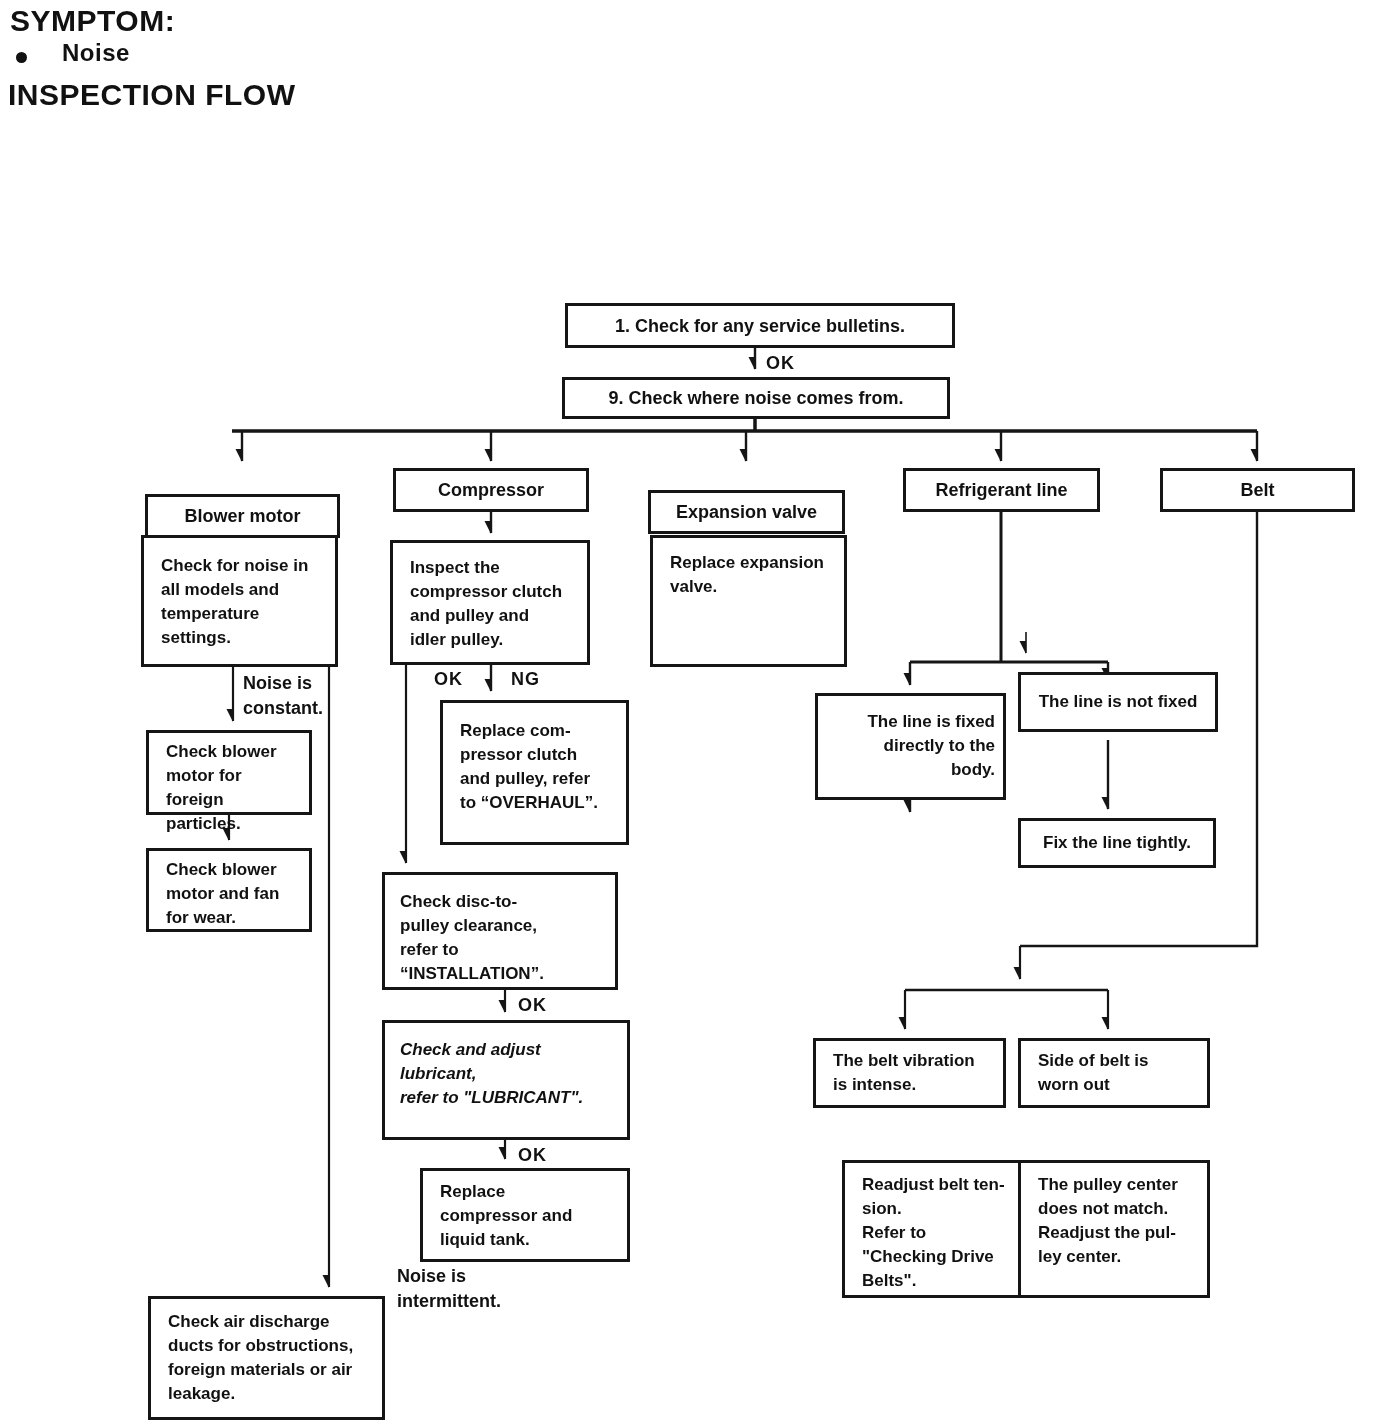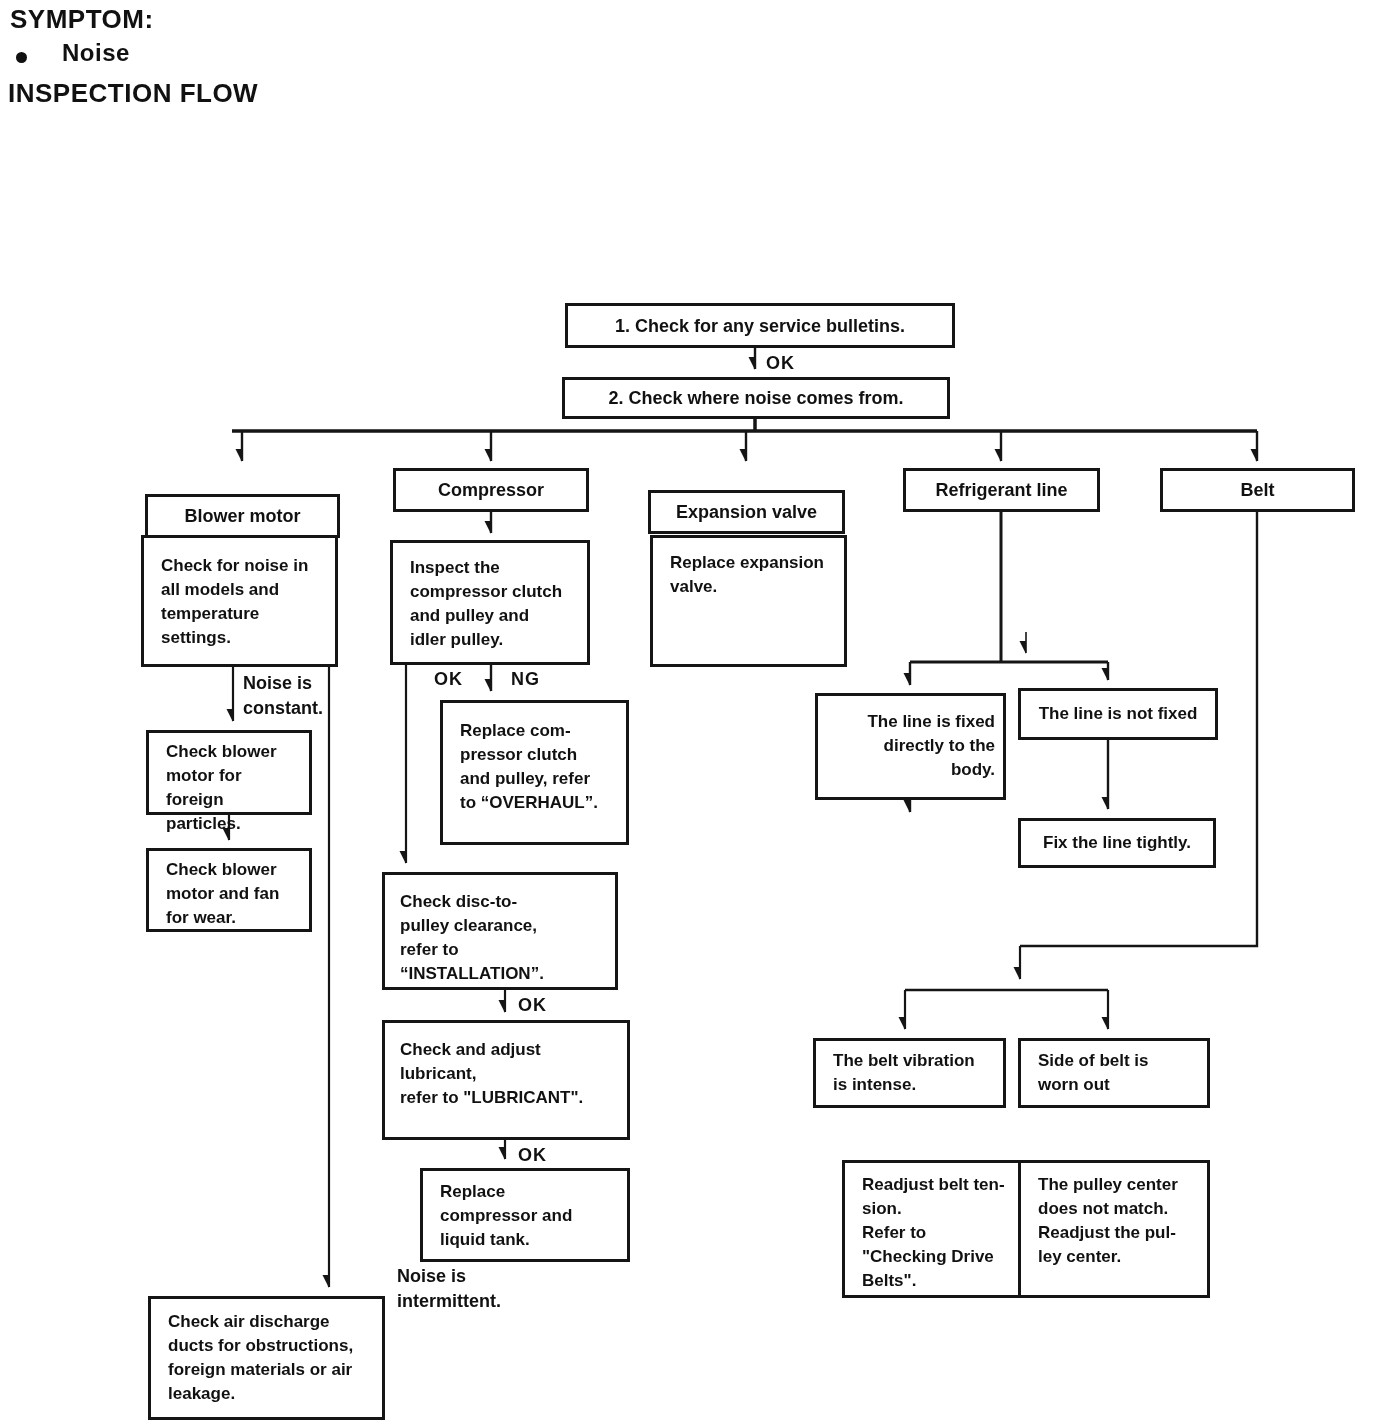--- a/index.html
+++ b/index.html
@@ -1,21 +1,21 @@
 <!DOCTYPE html>
 <html><head>
 <meta charset="utf-8">
 <style>
   html,body{margin:0;padding:0;background:#fff;}
   #canvas{
     position:relative;width:1392px;height:1424px;background:#fff;
     font-family:"Liberation Sans","DejaVu Sans",sans-serif;color:#111;
     overflow:hidden;
   }
-  .heading{position:absolute;font-weight:700;font-size:26px;letter-spacing:.5px;white-space:pre;}
+  .heading{position:absolute;font-weight:700;font-size:30px;letter-spacing:.5px;white-space:pre;}
   .bullet{position:absolute;width:11px;height:11px;border-radius:50%;background:#111;}
   #connectors{position:absolute;left:0;top:0;}
   .box{
     position:absolute;border:3px solid #151515;background:#fff;
     font-size:17px;font-weight:600;line-height:24px;
     padding:13px 8px 6px 17px;white-space:pre-line;box-sizing:border-box;
   }
   .box.center{
     display:flex;align-items:center;justify-content:center;
     padding:0 4px;text-align:center;font-size:18px;
@@ -73,21 +73,21 @@
     <path d="M1026,632 V653" stroke="#151515" stroke-width="1.6" fill="none" marker-end="url(#arr)"></path>
     <path d="M910,800 V812" stroke="#151515" stroke-width="2.4" fill="none" marker-end="url(#arr)"></path>
     <path d="M1108,740 V809" stroke="#151515" stroke-width="2.4" fill="none" marker-end="url(#arr)"></path>
     <path d="M1020,946 V979" stroke="#151515" stroke-width="2.2" fill="none" marker-end="url(#arr)"></path>
     <path d="M905,990 V1029" stroke="#151515" stroke-width="2.2" fill="none" marker-end="url(#arr)"></path>
     <path d="M1108,990 V1029" stroke="#151515" stroke-width="2.2" fill="none" marker-end="url(#arr)"></path>
   </svg>
 
   <div class="box center" style="left:565px;top:303px;width:390px;height:45px;">1.  Check for any service bulletins.</div>
   <div class="lbl ok" style="left:766px;top:351px;">OK</div>
-  <div class="box center" style="left:562px;top:377px;width:388px;height:42px;">2.  Check where noise comes from.</div>
+  <div class="box center" style="left:562px;top:377px;width:388px;height:42px;">9.  Check where noise comes from.</div>
 
   <div class="box center" style="left:145px;top:468px;width:195px;height:44px;margin-top:26px;">Blower motor</div>
   <div class="box center" style="left:393px;top:468px;width:196px;height:44px;">Compressor</div>
   <div class="box center" style="left:648px;top:468px;width:197px;height:44px;margin-top:22px;">Expansion valve</div>
   <div class="box center" style="left:903px;top:468px;width:197px;height:44px;">Refrigerant line</div>
   <div class="box center" style="left:1160px;top:468px;width:195px;height:44px;">Belt</div>
 
   <div class="box" style="left:141px;top:535px;width:197px;height:132px;padding-top:16px;">Check for noise in
 all models and
 temperature
@@ -114,35 +114,35 @@
   <div class="lbl ok" style="left:434px;top:667px;">OK</div>
   <div class="lbl ok" style="left:511px;top:667px;">NG</div>
   <div class="box" style="left:440px;top:700px;width:189px;height:145px;padding-top:16px;">Replace com-
 pressor clutch
 and pulley, refer
 to “OVERHAUL”.</div>
   <div class="box" style="left:382px;top:872px;width:236px;height:118px;padding-top:15px;padding-left:15px;">Check disc-to-
 pulley clearance,
 refer to “INSTALLATION”.</div>
   <div class="lbl ok" style="left:518px;top:993px;">OK</div>
-  <div class="box" style="left:382px;top:1020px;width:248px;height:120px;padding-top:15px;padding-left:15px;">Check and adjust
+  <div class="box" style="left:382px;top:1020px;width:248px;height:120px;padding-top:15px;padding-left:15px;font-style:italic;">Check and adjust
 lubricant,
 refer to "LUBRICANT".</div>
   <div class="lbl ok" style="left:518px;top:1143px;">OK</div>
   <div class="box" style="left:420px;top:1168px;width:210px;height:94px;padding-top:9px;">Replace
 compressor and
 liquid tank.</div>
 
   <div class="box" style="left:650px;top:535px;width:197px;height:132px;">Replace expansion
 valve.</div>
 
   <div class="box" style="left:815px;top:693px;width:191px;height:107px;padding-top:14px;text-align:right;">The line is fixed
 directly to the
 body.</div>
-  <div class="box vcenter" style="left:1018px;top:688px;width:200px;height:52px;">The line is not fixed</div>
+  <div class="box vcenter" style="left:1018px;top:672px;width:200px;height:60px;">The line is not fixed</div>
   <div class="box vcenter" style="left:1018px;top:818px;width:198px;height:50px;">Fix the line tightly.</div>
 
   <div class="box" style="left:813px;top:1038px;width:193px;height:70px;padding-top:8px;">The belt vibration
 is intense.</div>
   <div class="box" style="left:1018px;top:1038px;width:192px;height:70px;padding-top:8px;">Side of belt is
 worn out</div>
   <div class="box" style="left:842px;top:1160px;width:190px;height:138px;padding-top:10px;">Readjust belt ten-
 sion.
 Refer to
 "Checking Drive

